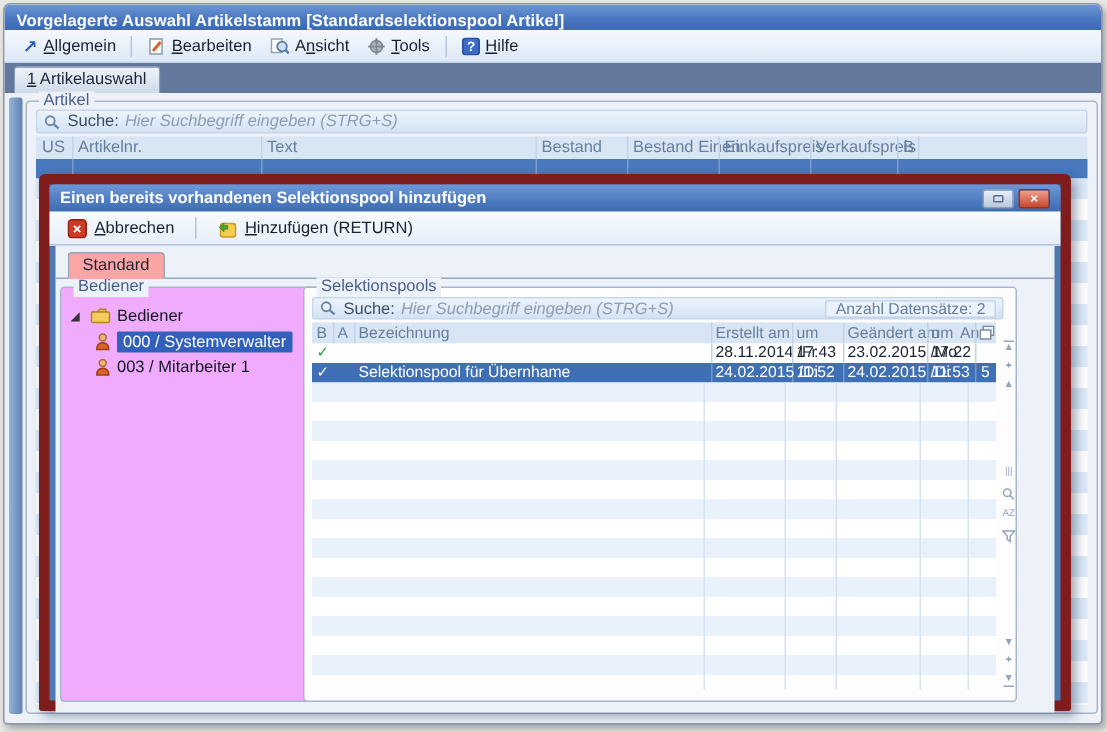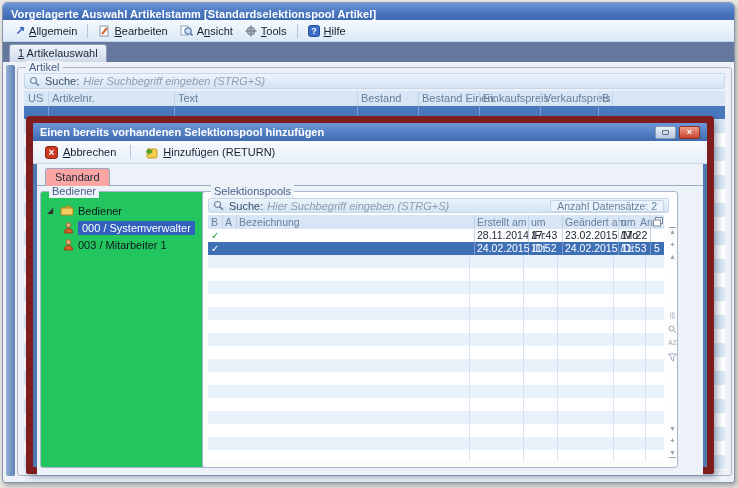--- a/index.html
+++ b/index.html
@@ -65,21 +65,21 @@
     color:#fff; font-size:9px; font-weight:bold; line-height:9px; }
   .dlg-toolbar { height:23px; margin:0 -4px; background:linear-gradient(#f8fbfe,#e6eef9);
     border-bottom:1px solid #c7d5e6; display:flex; align-items:center; padding:0 7px; gap:5px; }
   .tool-btn { display:flex; align-items:center; gap:5px; font-size:11px; color:#16202e; padding:2px 5px; }
   .dlg-body { position:relative; height:311px; background:#edf2f9; overflow:hidden; }
   .dlg-tab { position:absolute; left:8px; top:4px; font-size:11px; color:#1a2636;
     padding:2px 9px 3px; background:#fca5a5; border:1px solid #98a7bd; border-bottom:none;
     border-radius:3px 3px 0 0; z-index:2; }
   .dlg-tabline { position:absolute; left:0; right:0; top:21px; height:1px; background:#9aa9c0; }
 
-  .bediener-group { left:3px; top:27px; width:190px; height:277px; background:#22c55e; }
+  .bediener-group { left:3px; top:27px; width:190px; height:277px; background:#f0abfc; }
   .bediener-group .group-label, .pools-group .group-label { background:#edf2f9; }
   .tree { position:absolute; left:6px; top:10px; right:4px; font-size:11px; color:#101820; }
   .tree-row { display:flex; align-items:center; height:17px; gap:4px; }
   .tree-row.child { padding-left:16px; }
   .expander { font-size:8px; color:#333; width:9px; }
   .tree-sel { background:#3261bd; color:#fff; padding:1px 4px; border-radius:1px; }
 
   .pools-group { left:165px; top:27px; width:476px; height:277px; background:#fdfdfe; }
   .pool-search { left:5px; top:6px; width:461px; height:15px; }
   .count-box { margin-left:auto; height:12px; display:flex; align-items:center; padding:0 6px;
@@ -312,20 +312,21 @@
             <span class="pool-cell" style="left:413px">17:22</span>
             <span class="vsep" style="left:266px"></span>
             <span class="vsep" style="left:320px"></span>
             <span class="vsep" style="left:354px"></span>
             <span class="vsep" style="left:410px"></span>
             <span class="vsep" style="left:442px"></span>
           </div>
 
           <div class="pool-row r1">
             <span class="pool-cell check white" style="left:3px">✓</span>
+            <span class="pool-cell" style="left:31px">Selektionspool für Übernhame</span>
             <span class="pool-cell" style="left:269px">24.02.2015 /Di</span>
             <span class="pool-cell" style="left:323px">11:52</span>
             <span class="pool-cell" style="left:357px">24.02.2015 /Di</span>
             <span class="pool-cell" style="left:413px">11:53</span>
             <span class="pool-cell" style="left:446px">5</span>
             <span class="vsep onblue" style="left:266px"></span>
             <span class="vsep onblue" style="left:320px"></span>
             <span class="vsep onblue" style="left:354px"></span>
             <span class="vsep onblue" style="left:410px"></span>
             <span class="vsep onblue" style="left:442px"></span>

